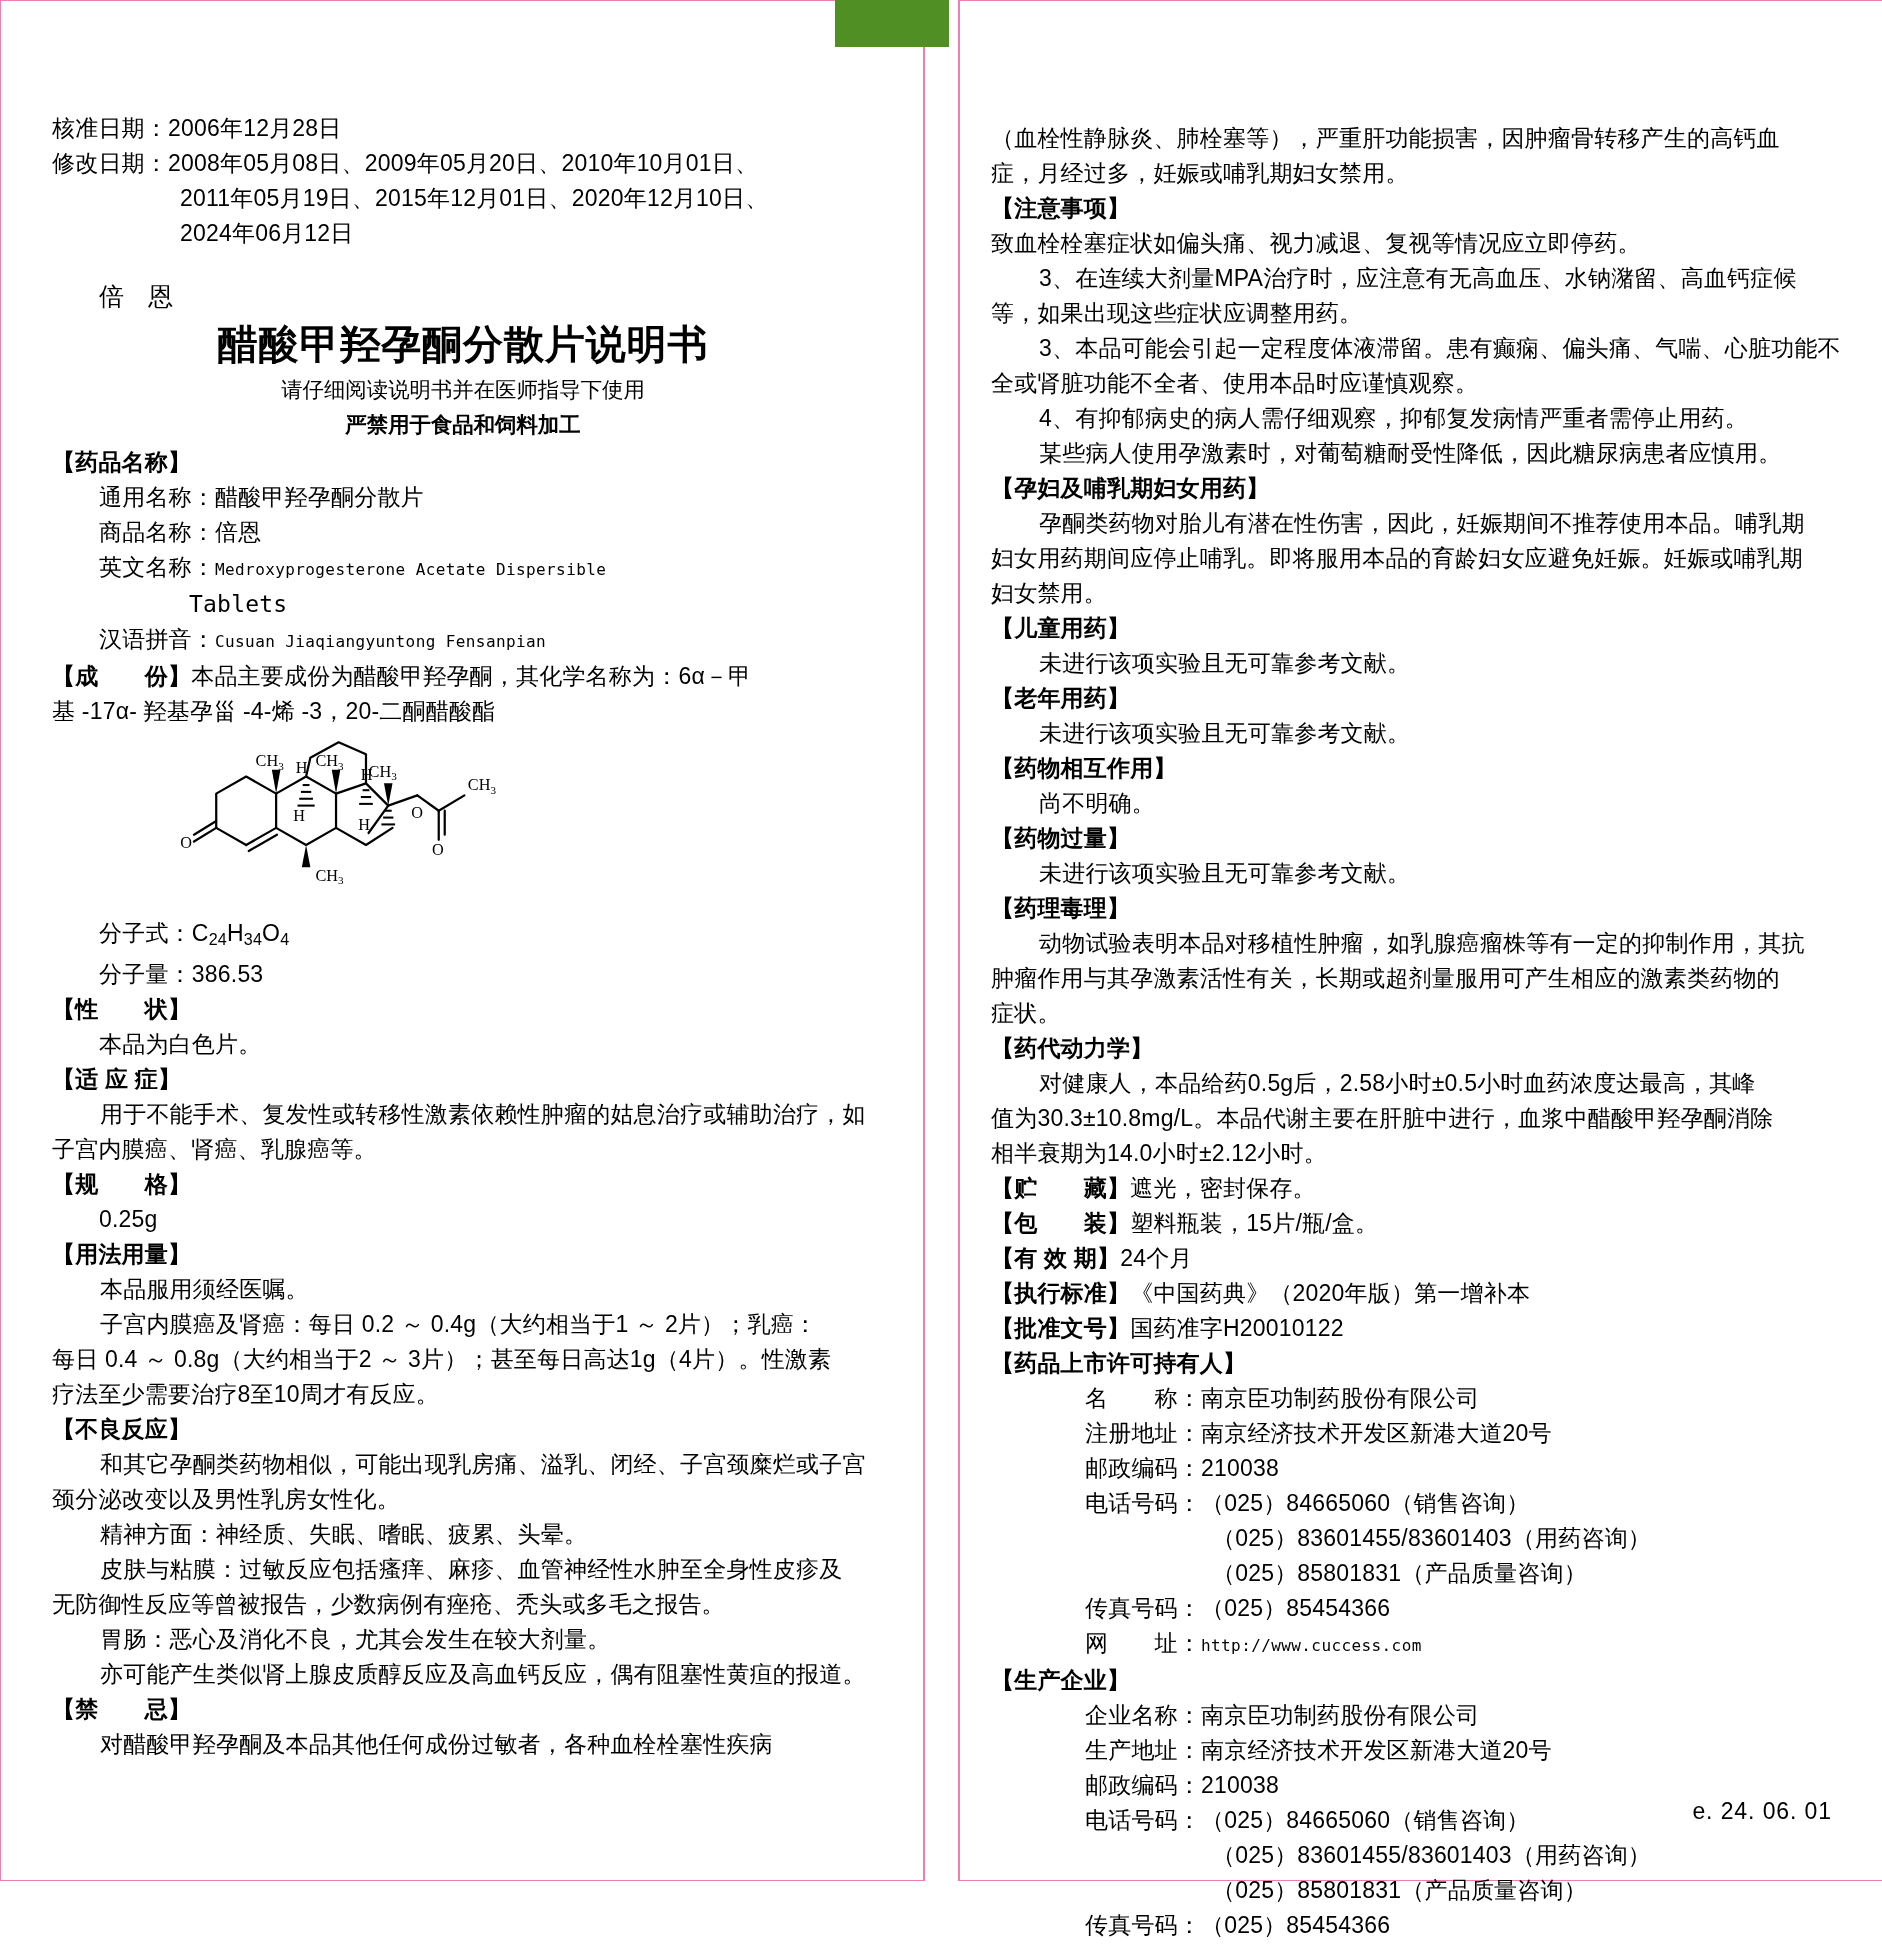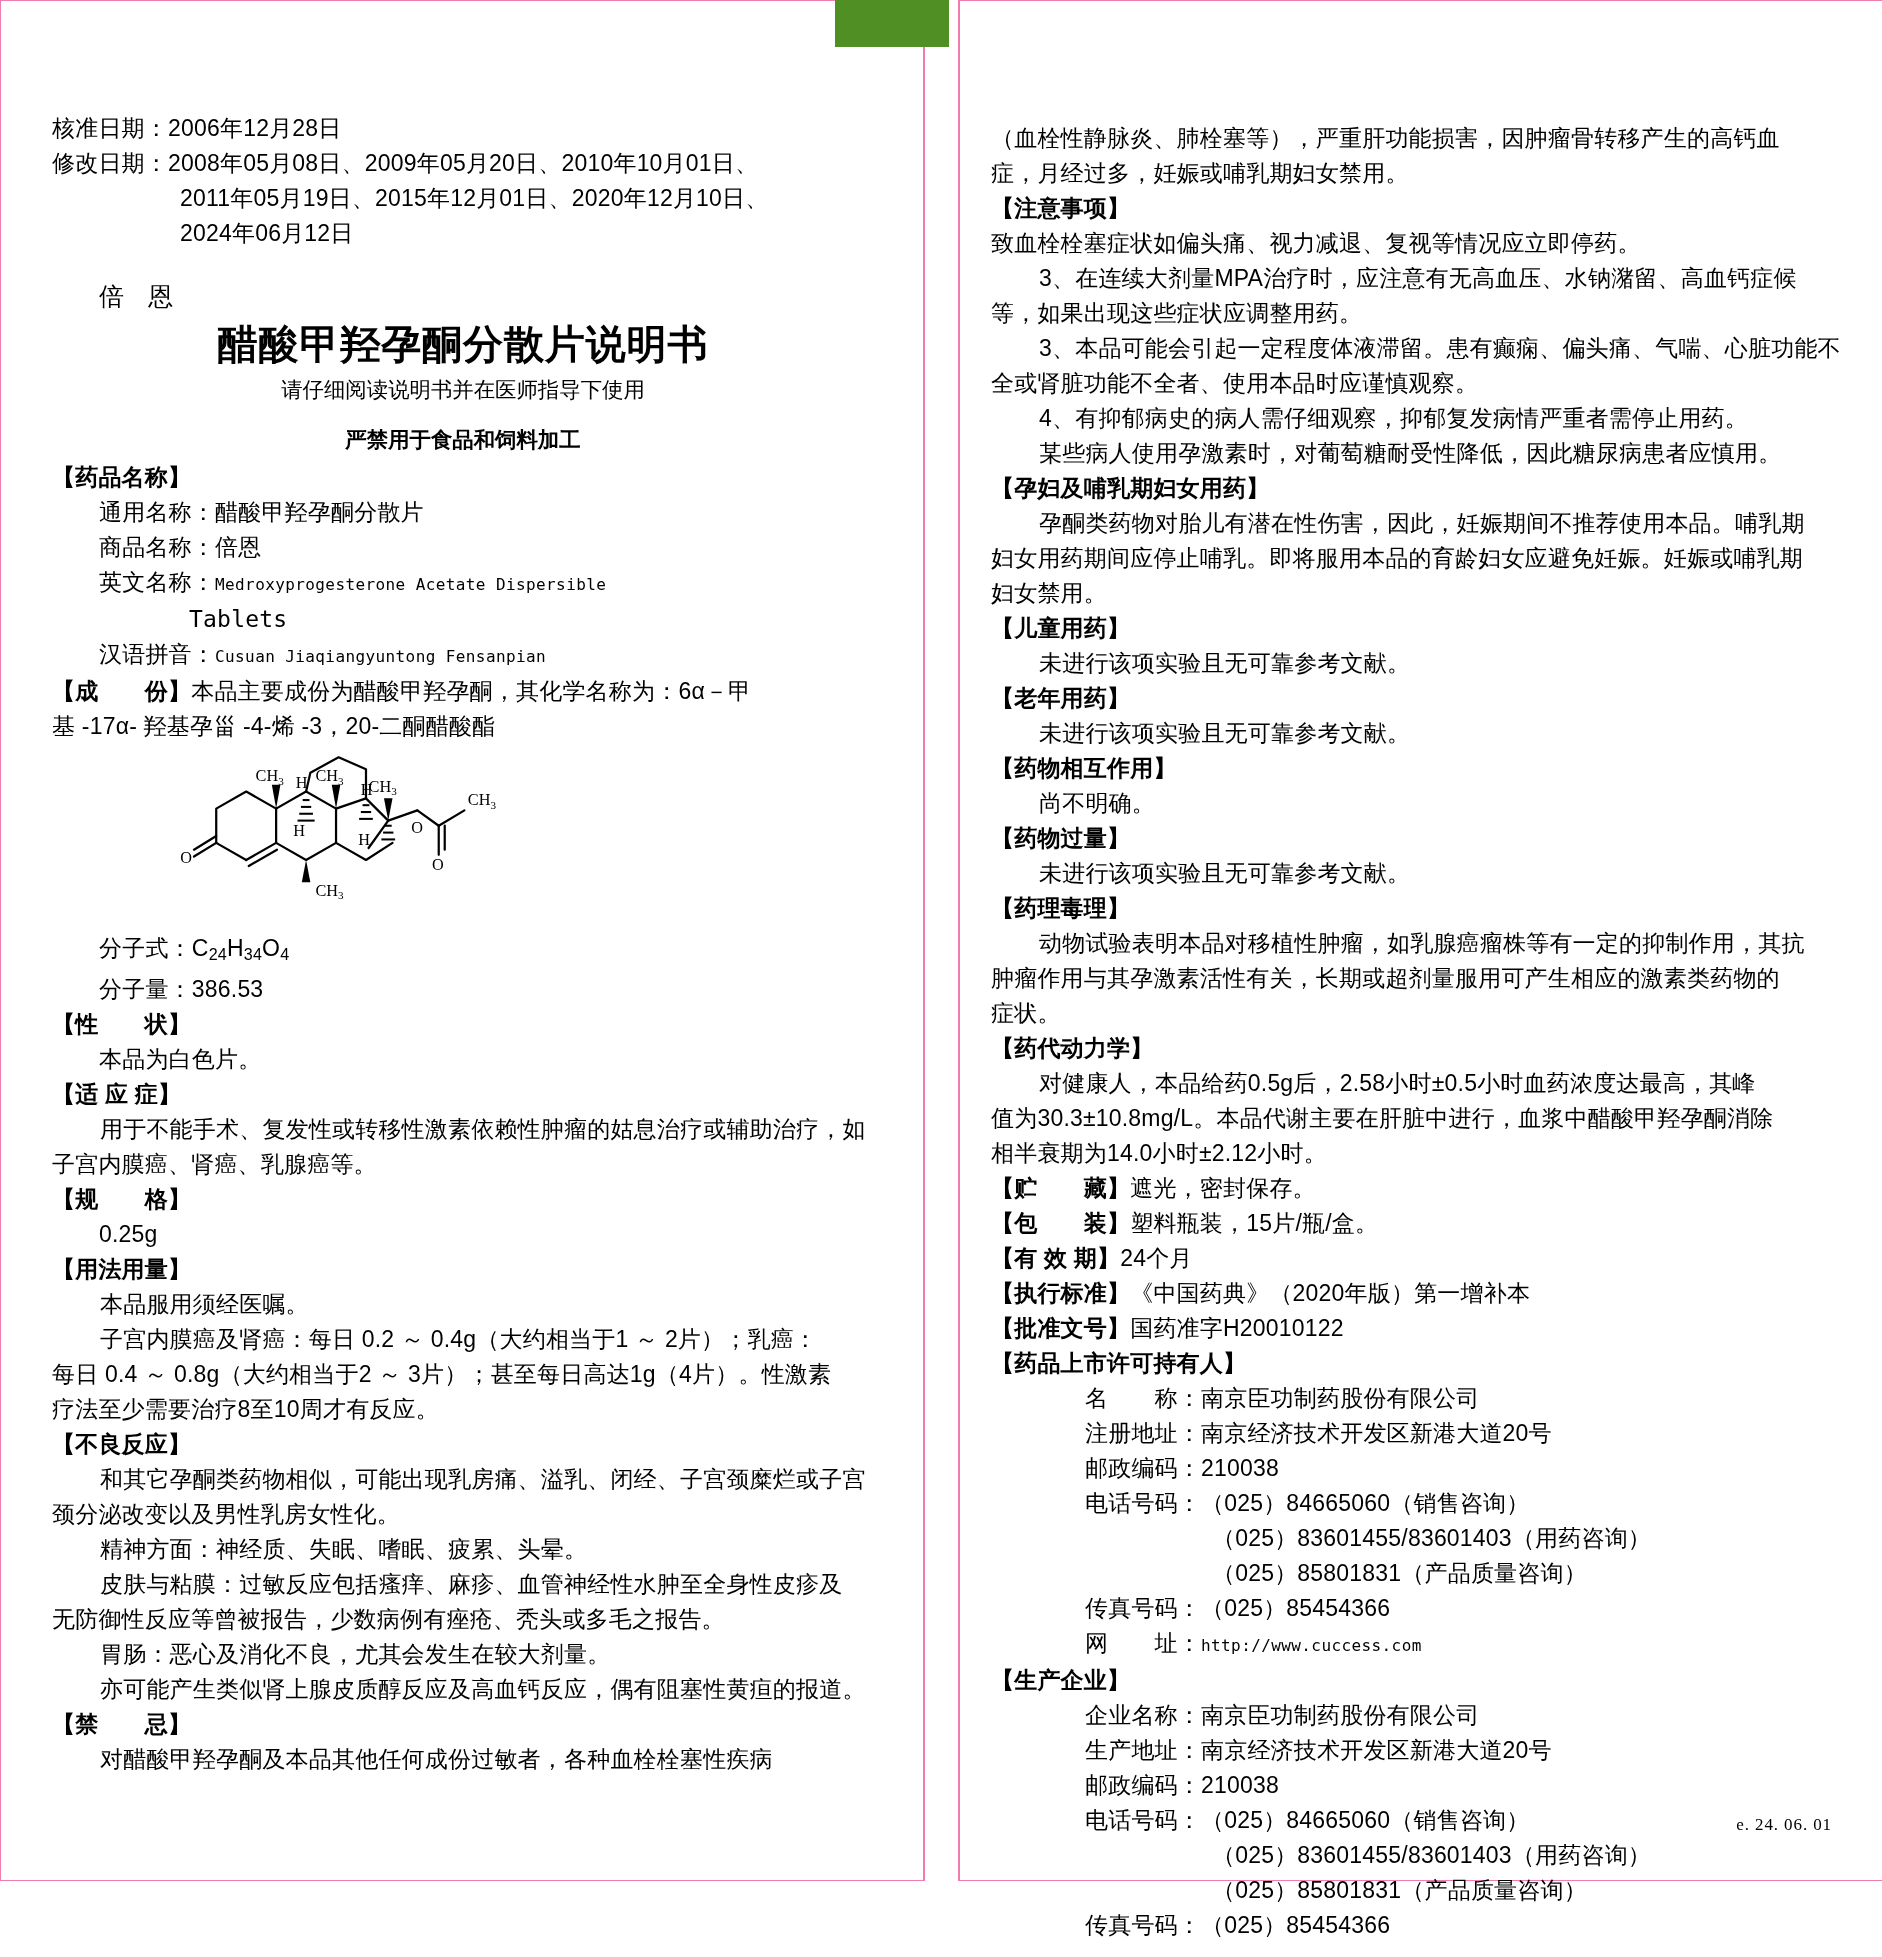--- a/index.html
+++ b/index.html
@@ -107,21 +107,21 @@
     text-align: center;
     font-size: 21.4px;
     line-height: 33px;
     margin-top: 1.7px;
   }
   .doc-sub2 {
     text-align: center;
     font-size: 21.4px;
     line-height: 33px;
     font-weight: bold;
-    margin-top: 17px;
+    margin-top: 2px;
   }
 
   .sec-head {
     font-size: 23px;
     line-height: 35px;
     font-weight: bold;
   }
 
   .ind1 { padding-left: 47px; }   
   .ind2 { text-indent: 48px; }    
@@ -143,24 +143,23 @@
     margin-top: 3.4px;
     margin-left: 111px;
     width: 394px;
   }
   .struct-wrap svg { display: block; }
 
   
   .edition-code {
     position: absolute;
     right: 50px;
-    bottom: 45px;
-    font-size: 17px;
+    bottom: 55px;
+    font-size: 23px;
     letter-spacing: 0.9px;
-    font-family: Liberation Serif, serif;
   }
 </style>
 </head>
 <body>
 
 <div id="sheet">
 
   <div class="panel panel-left">
     <div class="rule-v" style="right:0;"></div>
 

